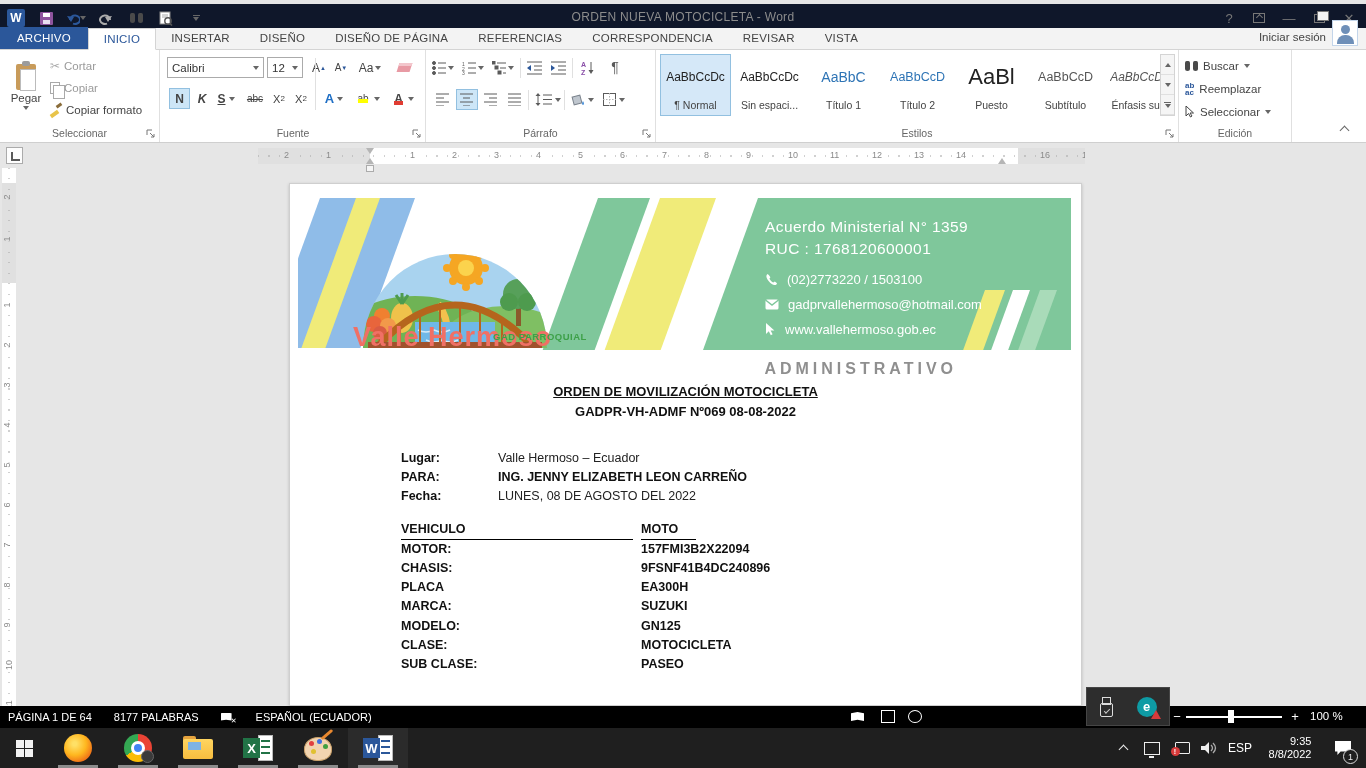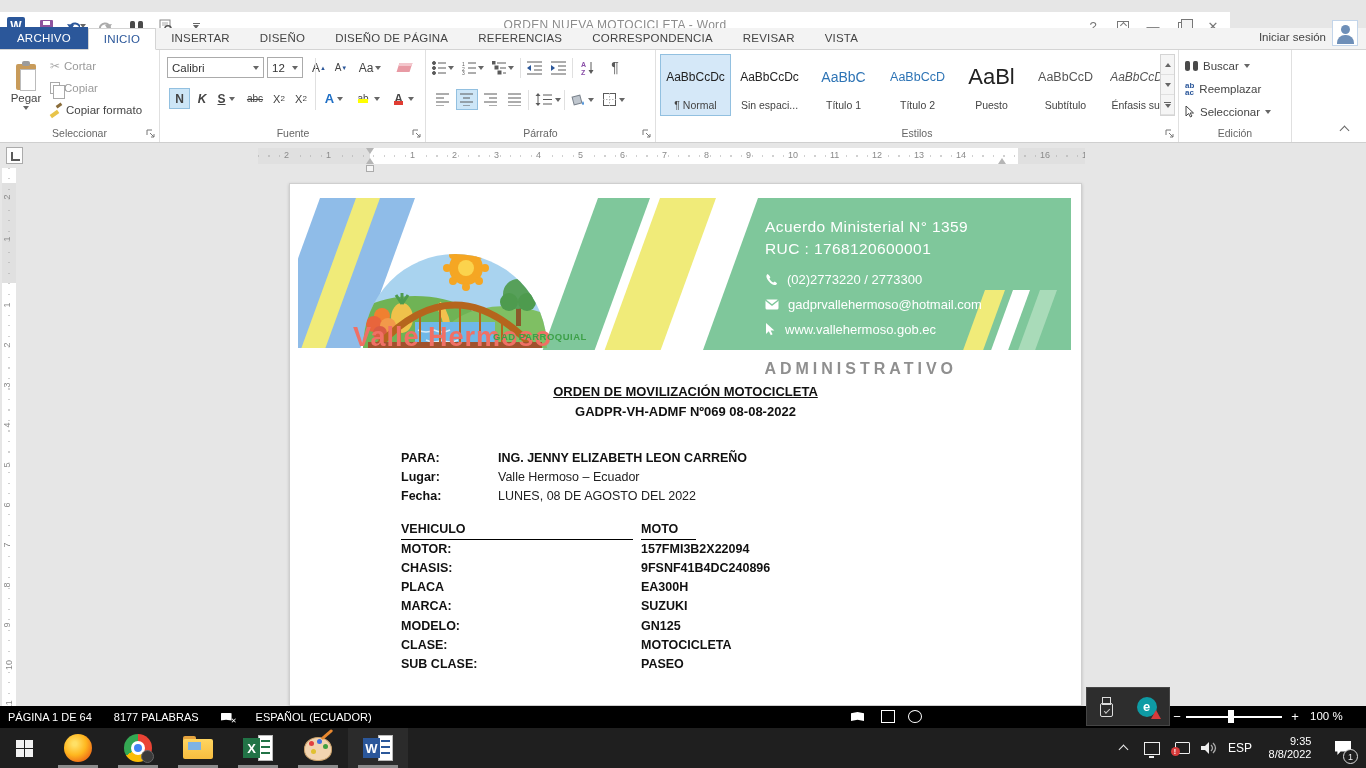--- a/index.html
+++ b/index.html
@@ -1,20 +1,20 @@
 <!DOCTYPE html>
 <html><head>
 <meta charset="utf-8">
 <style>
   * { margin:0; padding:0; box-sizing:border-box; }
   html,body { width:1366px; height:768px; overflow:hidden; }
   body { font-family:"Liberation Sans", sans-serif; background:#E6E6E6; position:relative; }
 
   
-  #titlebar { position:absolute; left:0; top:12px; width:1230px; height:28px; background:#ffffff; border-bottom:0; }
+  #titlebar { position:absolute; left:0; top:4px; width:1366px; height:28px; background:#0f172a; border-bottom:0; }
   #qat { position:absolute; left:6px; top:2px; height:24px; display:flex; align-items:center; gap:10px; }
   .qbtn { width:20px; height:20px; display:flex; align-items:center; justify-content:center; }
   .wordlogo { width:18px; height:18px; background:#2B579A; color:#fff; font-weight:bold; font-size:12px; display:flex; align-items:center; justify-content:center; border-radius:2px; }
   .wordlogo::after { content:"W"; }
   .floppy { width:13px; height:13px; background:#8E549E; position:relative; border-radius:1px; }
   .floppy::before { content:""; position:absolute; left:3px; top:1px; width:7px; height:4px; background:#fff; }
   .floppy::after { content:""; position:absolute; left:3px; bottom:1px; width:7px; height:4px; background:#E8DFF0; }
   .caret { display:inline-block; width:0; height:0; border-left:3px solid transparent; border-right:3px solid transparent; border-top:4px solid #666; }
   #title-text { position:absolute; left:0; right:0; top:6px; text-align:center; font-size:12px; color:#8C8C8C; letter-spacing:.3px; }
   #winbtns { position:absolute; right:4px; top:0; height:28px; display:flex; align-items:center; gap:4px; }
@@ -673,21 +673,21 @@
         <div class="bstripe2" id="bs-y"></div>
         <div class="bstripe2" id="bs-w"></div>
         <div class="bstripe2" id="bs-g"></div>
         <div id="b-text">
           <div id="b-acuerdo">Acuerdo Ministerial N° 1359</div>
           <div id="b-ruc">RUC : 1768120600001</div>
           <div class="contact" style="margin-top:14px">
             <svg width="13" height="13">
                 <path d="M2.5 1 C1 2 1 4 2.5 6.5 C4 9 6.5 11.5 9 12 C11 12.4 12 11 12 10.2 L9.8 8.6 L8.3 9.6 C7 9 5 7 4.4 5.7 L5.4 4.2 L3.8 2 Z" fill="#fff"></path>
               </svg>
-            <span>(02)2773220 / 2773300</span>
+            <span>(02)2773220 / 1503100</span>
           </div>
           <div class="contact">
             <svg width="14" height="11">
                 <rect x="0.5" y="0.5" width="13" height="10" rx="1.5" fill="#fff"></rect>
                 <path d="M0.5 1 L7 6 L13.5 1" fill="none" stroke="#7FC79B" stroke-width="1.4"></path>
               </svg>
             <span>gadprvallehermoso@hotmail.com</span>
           </div>
           <div class="contact">
             <svg width="11" height="13">
@@ -751,26 +751,26 @@
       <div id="logo-title">Valle Hermoso</div>
       <div id="logo-sub">GAD PARROQUIAL</div>
     </div>
 
     <div id="admin">ADMINISTRATIVO</div>
     <div class="doc-title">ORDEN DE MOVILIZACIÓN MOTOCICLETA</div>
     <div class="doc-sub">GADPR-VH-ADMF Nº069 08-08-2022</div>
 
     <div id="meta">
         <div class="mrow">
+          <div class="mlab">Lugar:</div>
+          <div class="mval">Valle Hermoso – Ecuador</div>
+        </div>
+        <div class="mrow">
           <div class="mlab">PARA:</div>
           <div class="mval bold">ING. JENNY ELIZABETH  LEON CARREÑO</div>
-        </div>
-        <div class="mrow">
-          <div class="mlab">Lugar:</div>
-          <div class="mval">Valle Hermoso – Ecuador</div>
         </div>
         <div class="mrow">
           <div class="mlab">Fecha:</div>
           <div class="mval">LUNES, 08 DE AGOSTO DEL 2022</div>
         </div>
       </div>
 
     <div id="vehicle">
       <div id="vhead">
         <span class="h1c"><span>VEHICULO</span></span>

